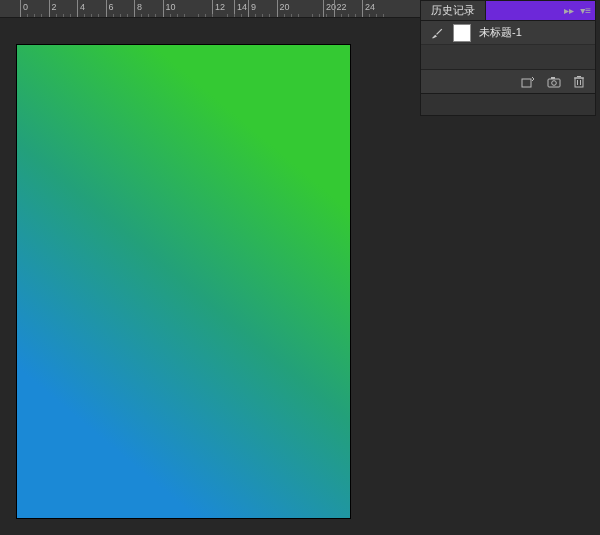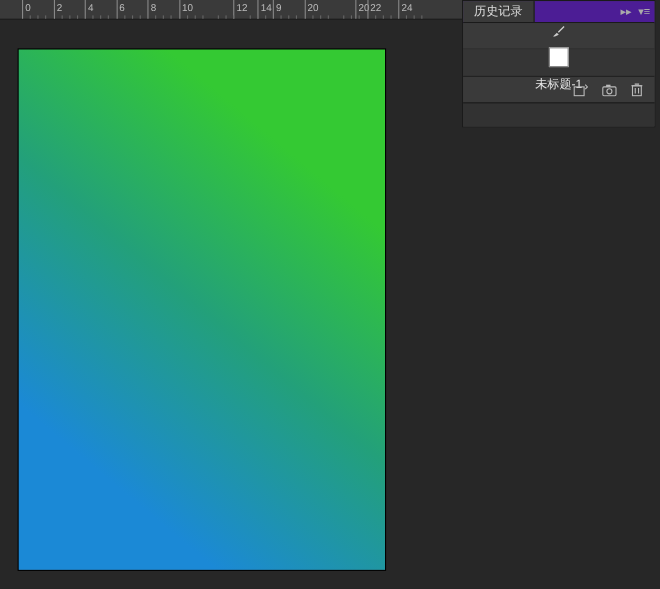--- a/index.html
+++ b/index.html
@@ -53,21 +53,21 @@
   .panel {
     position: absolute;
     right: 4px; top: 0;
     width: 176px;
     background: #3a3a3a;
     border: 1px solid #1a1a1a;
   }
   .panel-tabs {
     display: flex;
     align-items: center;
-    background: #4c1d95;
+    background: #6d28d9;
     height: 20px;
     border-bottom: 1px solid #1a1a1a;
   }
   .panel-tab {
     padding: 3px 10px;
     background: #3a3a3a;
     font-size: 11px;
     color: #ddd;
     border-right: 1px solid #1a1a1a;
     height: 100%;
@@ -83,23 +83,22 @@
   }
   .panel-menu span { color: #aaa; font-size: 10px; }
   .history-body {
     background: #3a3a3a;
   }
   .history-item {
     display: flex;
     align-items: center;
     height: 24px;
     gap: 8px;
-    padding: 0 18px;
+    padding: 0 8px;
     border-bottom: 1px solid #2b2b2b;
-    flex-direction: column;
   }
   .history-item.selected {
     background: #5a6b84;
   }
   .history-item .icon-slot {
     width: 16px; height: 16px;
     display: flex; align-items: center; justify-content: center;
   }
   .brush-icon {
     width: 14px; height: 14px;

